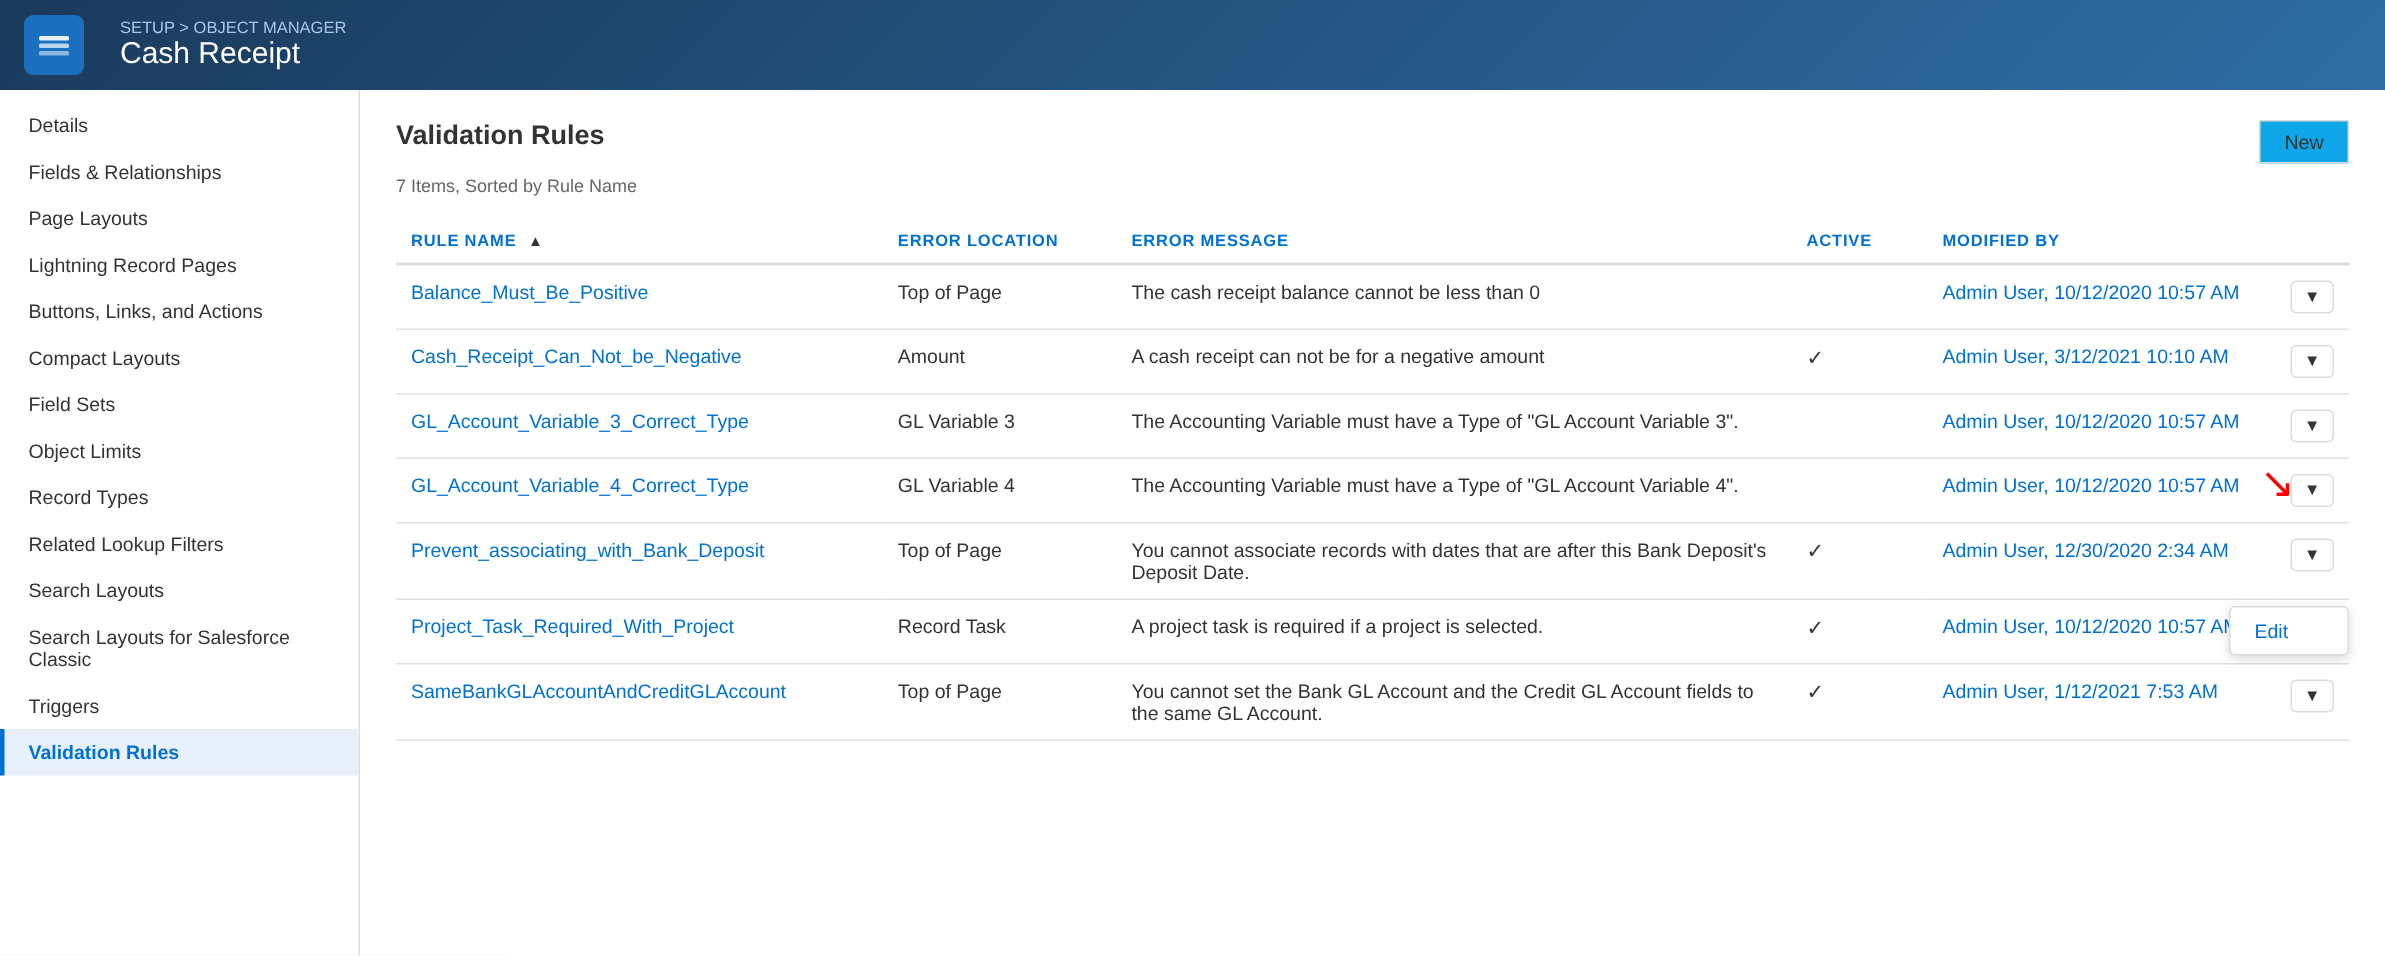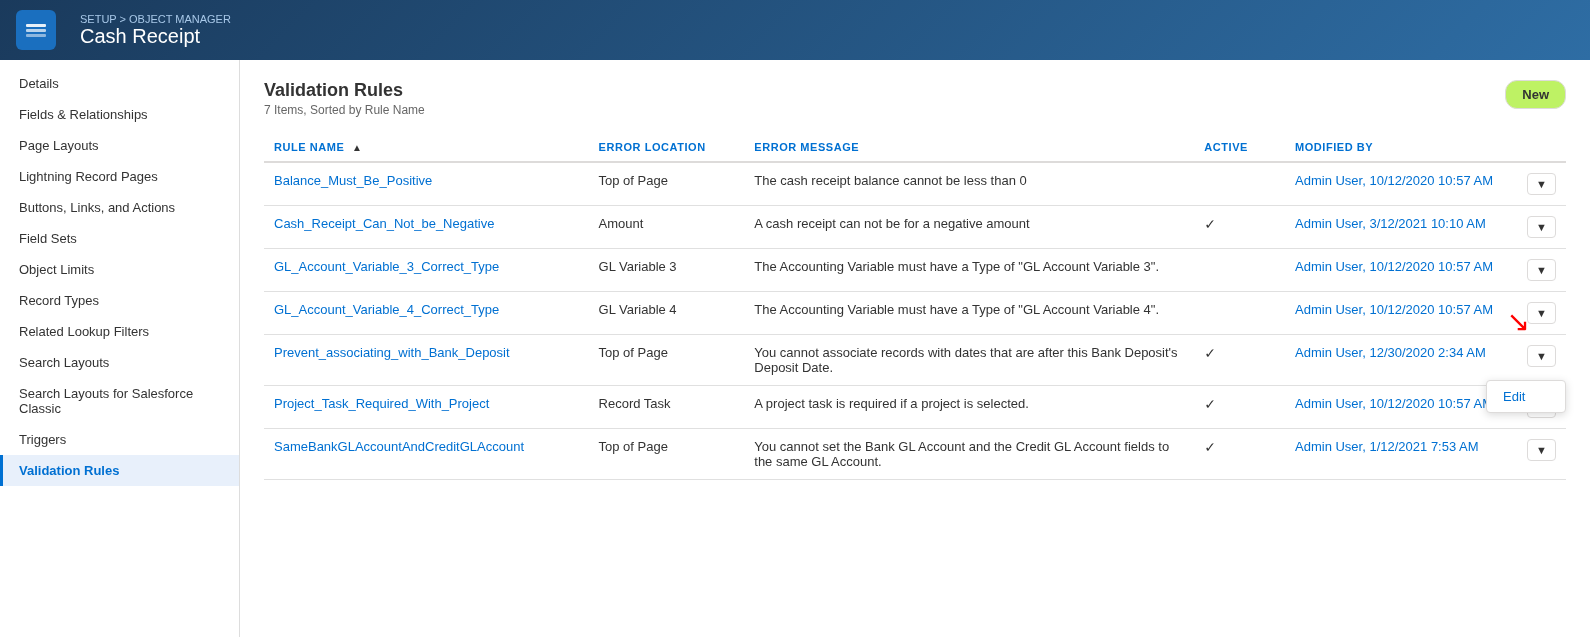--- a/index.html
+++ b/index.html
@@ -60,31 +60,31 @@
       overflow-y: auto;
       position: relative;
     }
     .content-header {
       display: flex;
       justify-content: space-between;
       align-items: flex-start;
       margin-bottom: 16px;
     }
     .content-title { font-size: 18px; font-weight: 600; color: #333; }
-    .content-subtitle { font-size: 12px; color: #666; margin-top: 2px; }
+    .content-subtitle { font-size: 12px; color: #666; margin-top: 16px; }
 
     .btn-new {
-      background: #bef264;
+      background: #0ea5e9;
       border: 1px solid #dddbda;
-      border-radius: 12px;
+      border-radius: 0;
       padding: 6px 16px;
       font-size: 13px;
       cursor: pointer;
       color: #333;
-      font-weight: 700;
+      font-weight: 400;
     }
 
     
     table {
       width: 100%;
       border-collapse: collapse;
       font-size: 13px;
     }
     thead tr {
       border-bottom: 2px solid #dddbda;
@@ -179,20 +179,21 @@
 </div>
 
 <div class="main-layout">
 
   <nav class="sidebar">
   <div class="sidebar-item">Details</div>
       <div class="sidebar-item">Fields &amp; Relationships</div>
       <div class="sidebar-item">Page Layouts</div>
       <div class="sidebar-item">Lightning Record Pages</div>
       <div class="sidebar-item">Buttons, Links, and Actions</div>
+      <div class="sidebar-item">Compact Layouts</div>
       <div class="sidebar-item">Field Sets</div>
       <div class="sidebar-item">Object Limits</div>
       <div class="sidebar-item">Record Types</div>
       <div class="sidebar-item">Related Lookup Filters</div>
       <div class="sidebar-item">Search Layouts</div>
       <div class="sidebar-item">Search Layouts for Salesforce Classic</div>
       <div class="sidebar-item">Triggers</div>
       <div class="sidebar-item active">Validation Rules</div>
     </nav>
 
@@ -282,17 +283,17 @@
             <td class="col-message">You cannot set the Bank GL Account and the Credit GL Account fields to the same GL Account.</td>
             <td class="col-active"><span class="check-mark">✓</span></td>
             <td class="col-modified"><a class="link-cell" href="#"><span style="color:#0070d2">Admin User</span>, 1/12/2021 7:53 AM</a></td>
             <td class="col-action"><button class="dropdown-btn">▼</button></td>
           </tr>
         </tbody>
     </table>
 
     <div class="arrow-indicator">↘</div>
 
-    <div class="dropdown-menu" id="dropdown-menu" style="right: 24px; top: 320px;">
+    <div class="dropdown-menu" id="dropdown-menu" style="right: 24px; top: 344px;">
       <div class="dropdown-menu-item">Edit</div>
     </div>
   </div>
 </div>
 
 </body></html>

